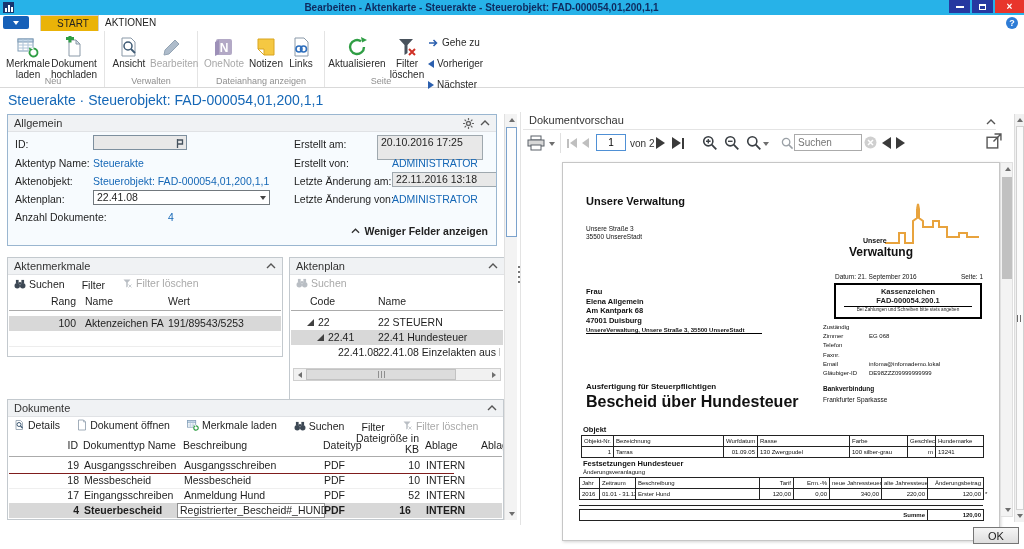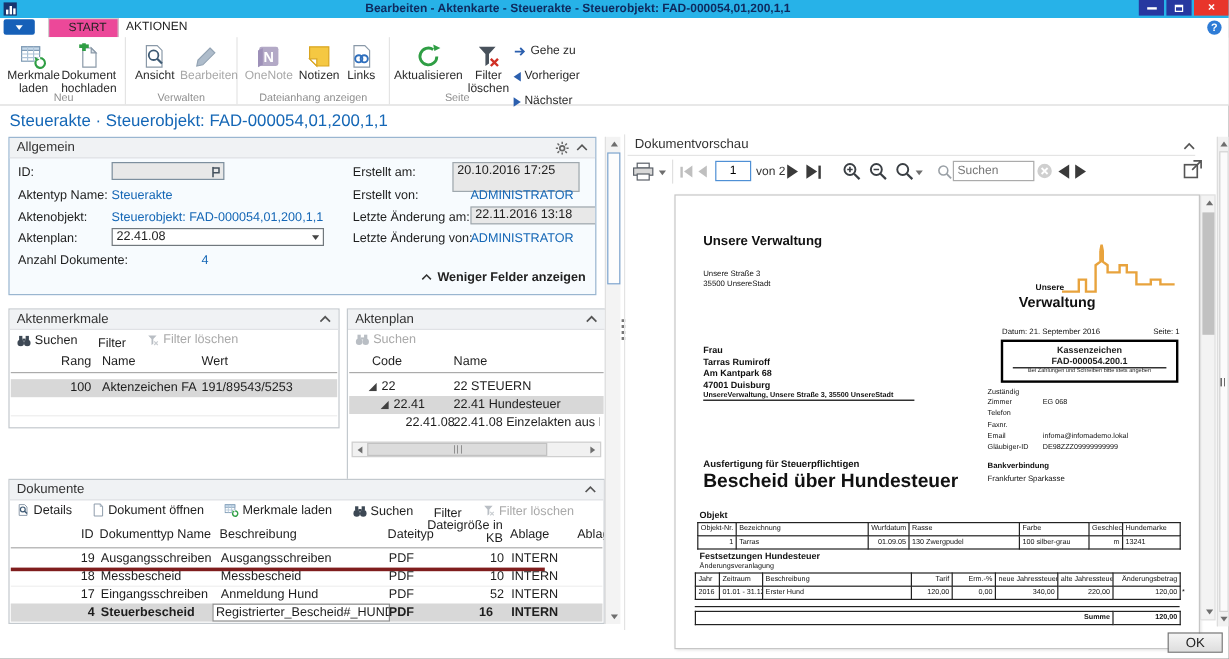--- a/index.html
+++ b/index.html
@@ -14,21 +14,21 @@
   .wbtn{height:13px;display:flex;align-items:center;justify-content:center;margin-top:-2px;}
   .wb-blue{width:21px;background:#2638a0;margin-right:2px;}
   .wb-red{width:29px;background:#e8352b;color:#fff;font-size:10px;font-weight:700;}
   .mini-bar{width:8px;height:2px;background:#fff;}
   .rest{width:7px;height:6px;border:1px solid #fff;box-sizing:border-box;border-top-width:2px;}
   
   .tabrow{left:0;top:15px;width:1024px;height:16px;background:#fff;}
   .menu-btn{position:absolute;left:3px;top:1px;width:26px;height:13px;background:#1660b8;border-radius:2px;display:flex;align-items:center;justify-content:center;}
   .tri-dn-w{width:0;height:0;border-left:3px solid transparent;border-right:3px solid transparent;border-top:4px solid #fff;}
   .rtab{position:absolute;top:0;height:15px;line-height:15px;padding:0 9px;font-size:10px;color:#222;}
-  .rtab.active{border:1px solid #cfcfcf;border-bottom:none;background:#ec4899;padding-left:16px;}
+  .rtab.active{border:1px solid #cfcfcf;border-bottom:none;background:#eab308;padding-left:16px;}
   .helpq{position:absolute;right:6px;top:2px;width:12px;height:12px;border-radius:50%;background:#2e7cd6;color:#fff;font-size:9px;font-weight:700;text-align:center;line-height:12px;}
   
   .ribbon{left:0;top:31px;width:1024px;height:56px;background:#fff;border-bottom:1px solid #d9d9d9;display:flex;}
   .rgroup{position:relative;height:55px;border-right:1px solid #e4e4e4;display:flex;align-items:flex-start;padding:1px 3px 0 3px;}
   .rcap{position:absolute;bottom:1px;left:0;right:0;text-align:center;font-size:9px;color:#8f8f8f;}
   .rbtn{text-align:center;font-size:10px;line-height:10.5px;color:#2b2b2b;padding-top:2px;cursor:default;}
   .rbtn .ric{height:25px;display:flex;align-items:center;justify-content:center;}
   .rbtn.dis{color:#a8a8a8;}
   .rlinks{display:flex;flex-direction:column;gap:8px;padding-top:4px;font-size:10px;color:#2b2b2b;}
   .rlinks .li{display:flex;align-items:center;gap:3px;height:13px;}
@@ -446,21 +446,21 @@
     </div>
     <div class="colh" style="left:40px;top:39px;width:30px;text-align:right;">ID</div>
     <div class="colh" style="left:75px;top:39px;">Dokumenttyp Name</div>
     <div class="colh" style="left:175px;top:39px;">Beschreibung</div>
     <div class="colh" style="left:315px;top:39px;">Dateityp</div>
     <div class="colh" style="left:345px;top:33px;width:66px;text-align:right;white-space:normal;line-height:11px;">Dateigröße in KB</div>
     <div class="colh" style="left:417px;top:39px;">Ablage</div>
     <div class="colh" style="left:473px;top:39px;">Ablag</div>
     <div class="abs" style="left:1px;top:56px;width:493px;border-top:1px solid #ababab;"></div>
 
-    <div class="abs" style="left:1px;top:58px;width:445px;height:15px;border-bottom:3px solid #7f1d1d;">
+    <div class="abs" style="left:1px;top:58px;width:445px;height:15px;border-bottom:1px solid #7f1d1d;">
       <div class="cell" style="left:40px;top:1px;width:30px;text-align:right;">19</div>
       <div class="cell" style="left:75px;top:1px;width:96px;">Ausgangsschreiben</div>
       <div class="cell" style="left:175px;top:1px;width:136px;">Ausgangsschreiben</div>
       <div class="cell" style="left:315px;top:1px;width:28px;">PDF</div>
       <div class="cell" style="left:381px;top:1px;width:30px;text-align:right;">10</div>
       <div class="cell" style="left:417px;top:1px;width:50px;">INTERN</div>
     </div>
     <div class="abs" style="left:1px;top:73px;width:493px;height:15px;border-bottom:1px solid #efefef;">
       <div class="cell" style="left:40px;top:1px;width:30px;text-align:right;">18</div>
       <div class="cell" style="left:75px;top:1px;width:96px;">Messbescheid</div>
@@ -603,21 +603,21 @@
     <div class="d" style="left:300px;top:74px;font-size:7px;font-weight:700;">Unsere</div>
     <div class="d" style="left:286px;top:82px;font-size:12px;font-weight:700;">Verwaltung</div>
 
     <div class="d" style="left:23px;top:164px;font-size:6px;font-weight:700;border-bottom:1px solid #000;width:176px;transform-origin:left bottom;">UnsereVerwaltung, Unsere Straße 3, 35500 UnsereStadt</div>
 
     <div class="d tiny" style="left:272px;top:110px;font-size:6.5px;">Datum: 21. September 2016</div>
     <div class="d tiny" style="left:398px;top:110px;font-size:6.5px;">Seite: 1</div>
 
     <div class="d" style="left:23px;top:124px;font-size:7.5px;font-weight:700;line-height:9.5px;">
       <div>Frau</div>
-      <div>Tarras Rumiroff</div>
+      <div>Elena Allgemein</div>
       <div>Am Kantpark 68</div>
       <div>47001 Duisburg</div>
     </div>
 
     <div class="abs" style="left:271px;top:120px;width:148px;height:36px;border:2px solid #000;box-sizing:border-box;text-align:center;">
       <div style="font-size:7.5px;font-weight:700;margin-top:2px;">Kassenzeichen</div>
       <div style="font-size:7.5px;font-weight:700;">FAD-000054.200.1</div>
       <div style="margin:1px 8px 0 8px;border-top:1px solid #000;"></div>
       <div style="font-size:6px;transform:scale(.78);transform-origin:center top;white-space:nowrap;">Bei Zahlungen und Schreiben bitte stets angeben</div>
     </div>

